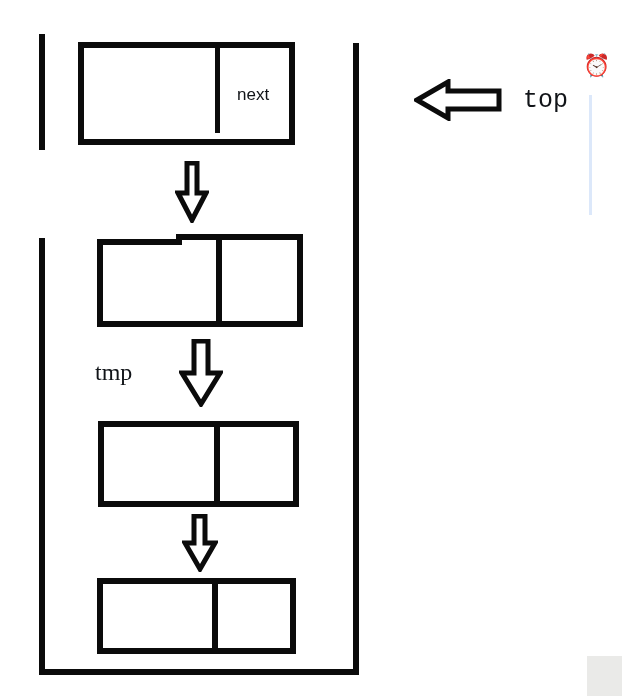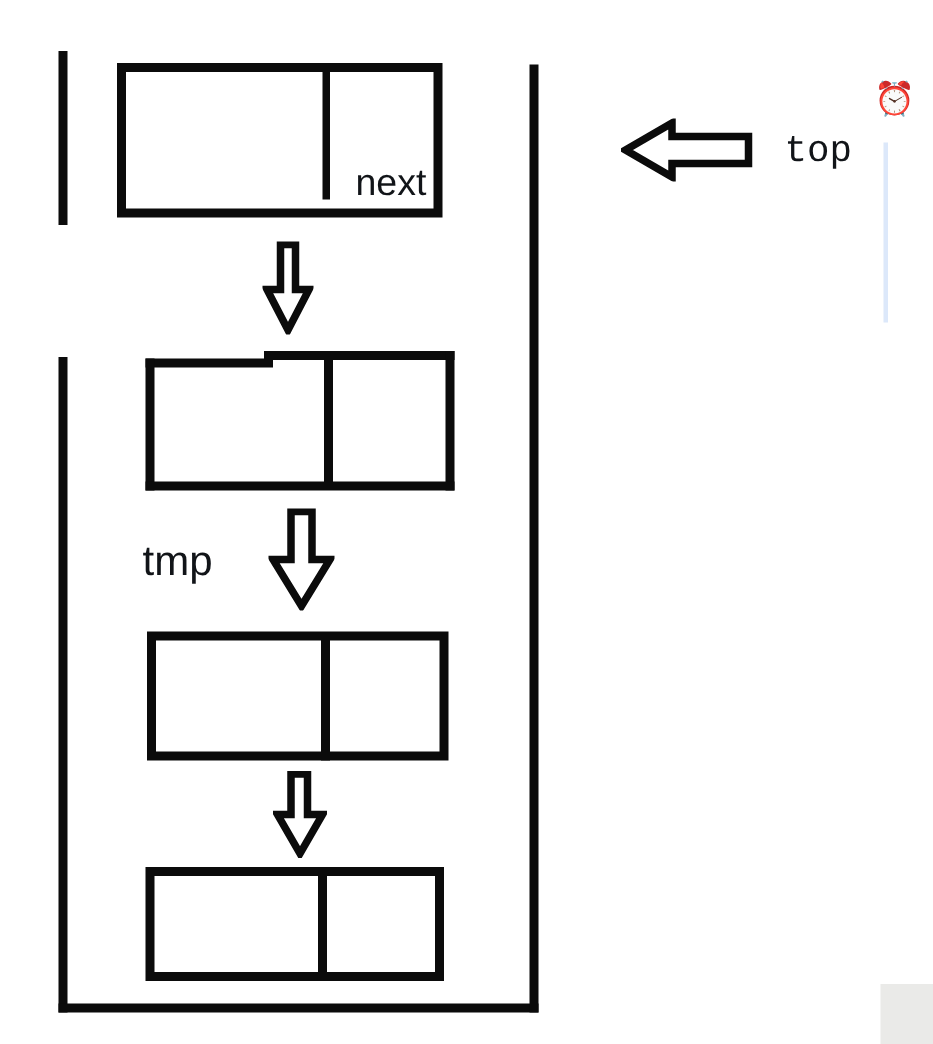--- a/index.html
+++ b/index.html
@@ -94,36 +94,36 @@
 
   <div class="rule-v" style="left:39px; top:238px; width:6px; height:437px;"></div>
 
   <div class="rule-h" style="left:39px; top:669px; width:320px; height:6px;"></div>
 
   <div class="rule-v" style="left:353px; top:43px; width:6px; height:632px;"></div>
 
   <div class="node" style="left:78px; top:42px; width:217px; height:103px;">
   </div>
   <div class="node-divider" style="left:215px; top:48px; width:5px; height:85px;"></div>
-  <div class="node-label" style="left:237px; top:86px; font-size:25px;margin-top:24px;">next</div>
+  <div class="node-label" style="left:237px; top:86px; font-size:17px;">next</div>
 
   <div class="arrow" style="left:175px; top:161px; width:34px; height:62px;">
     <svg viewBox="0 0 34 62" preserveAspectRatio="none">
       <path d="M12 2 L22 2 L22 32 L31 32 L17 59 L3 32 L12 32 Z" fill="#ffffff" stroke="#0b0b0b" stroke-width="5" stroke-linejoin="miter"></path>
     </svg>
   </div>
 
   <div class="rule-h" style="left:97px; top:239px; width:85px; height:6px;"></div>
   <div class="rule-h" style="left:176px; top:234px; width:127px; height:6px;"></div>
   <div class="rule-v" style="left:97px; top:239px; width:6px; height:88px;"></div>
   <div class="rule-v" style="left:297px; top:234px; width:6px; height:93px;"></div>
   <div class="rule-h" style="left:97px; top:321px; width:206px; height:6px;"></div>
   <div class="node-divider" style="left:216px; top:236px; width:6px; height:88px;"></div>
 
-  <div class="free-label" style="left:95px; top:360px; font-size:28px;">tmp</div>
+  <div class="free-label" style="left:95px; top:360px; font-size:24px;font-family:Liberation Serif, serif;">tmp</div>
 
   <div class="arrow" style="left:179px; top:339px; width:44px; height:68px;">
     <svg viewBox="0 0 44 68" preserveAspectRatio="none">
       <path d="M15 2 L29 2 L29 34 L41 34 L22 65 L3 34 L15 34 Z" fill="#ffffff" stroke="#0b0b0b" stroke-width="5" stroke-linejoin="miter"></path>
     </svg>
   </div>
 
   <div class="node" style="left:98px; top:421px; width:201px; height:86px;">
   </div>
   <div class="node-divider" style="left:214px; top:424px; width:6px; height:83px;"></div>

